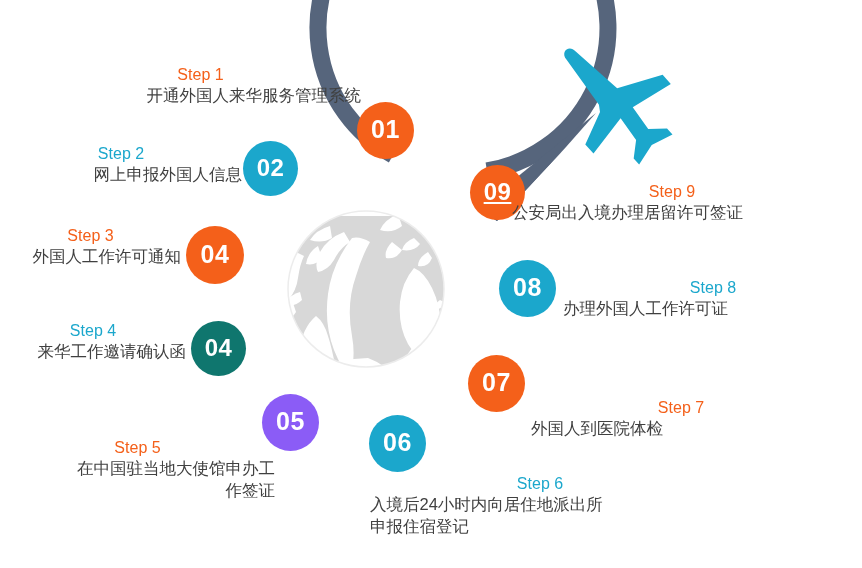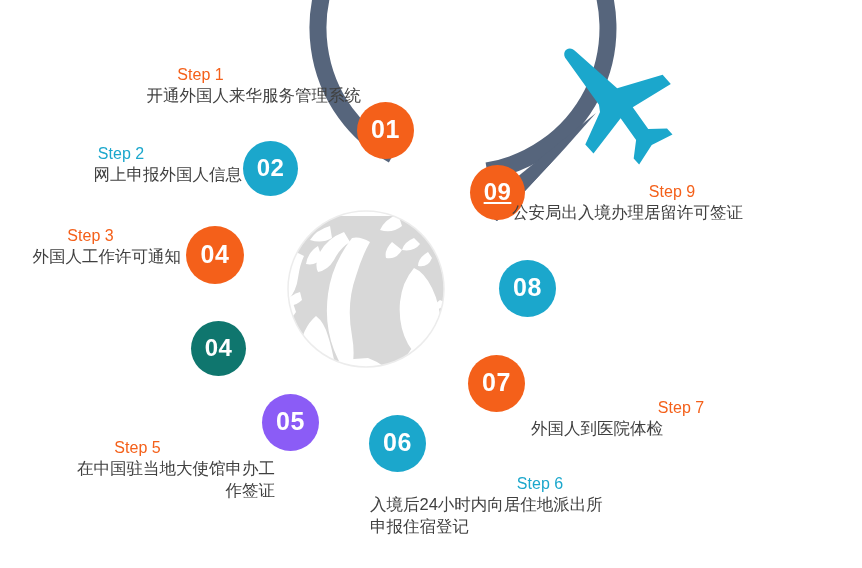--- a/index.html
+++ b/index.html
@@ -180,37 +180,45 @@
   <div class="label ta-right" style="left:0px;top:145px;width:242px;">
     <div class="steplbl" style="color:#1BA7CC;">Step 2</div>
     <div class="desc">网上申报外国人信息</div>
   </div>
 
   <div class="label ta-right" style="left:0px;top:227px;width:181px;">
     <div class="steplbl" style="color:#F4601A;">Step 3</div>
     <div class="desc">外国人工作许可通知</div>
   </div>
 
+  <div class="label ta-right" style="left:0px;top:322px;width:186px;">
+    <div class="steplbl" style="color:#1BA7CC;">Step 4</div>
+    <div class="desc">来华工作邀请确认函</div>
+  </div>
 
   <div class="label ta-right" style="left:0px;top:439px;width:275px;">
     <div class="steplbl" style="color:#F4601A;">Step 5</div>
     <div class="desc">在中国驻当地大使馆申办工
 作签证</div>
   </div>
 
   <div class="label ta-left" style="left:370px;top:475px;width:340px;">
     <div class="steplbl" style="color:#1BA7CC;">Step 6</div>
     <div class="desc">入境后24小时内向居住地派出所
 申报住宿登记</div>
   </div>
 
   <div class="label ta-left" style="left:531px;top:399px;width:300px;">
     <div class="steplbl" style="color:#F4601A;">Step 7</div>
     <div class="desc">外国人到医院体检</div>
   </div>
 
+  <div class="label ta-left" style="left:563px;top:279px;width:300px;">
+    <div class="steplbl" style="color:#1BA7CC;">Step 8</div>
+    <div class="desc">办理外国人工作许可证</div>
+  </div>
 
   <div class="label ta-left" style="left:512px;top:183px;width:320px;">
     <div class="steplbl" style="color:#F4601A;">Step 9</div>
     <div class="desc">公安局出入境办理居留许可签证</div>
   </div>
 
 </div>
 
 </body></html>

